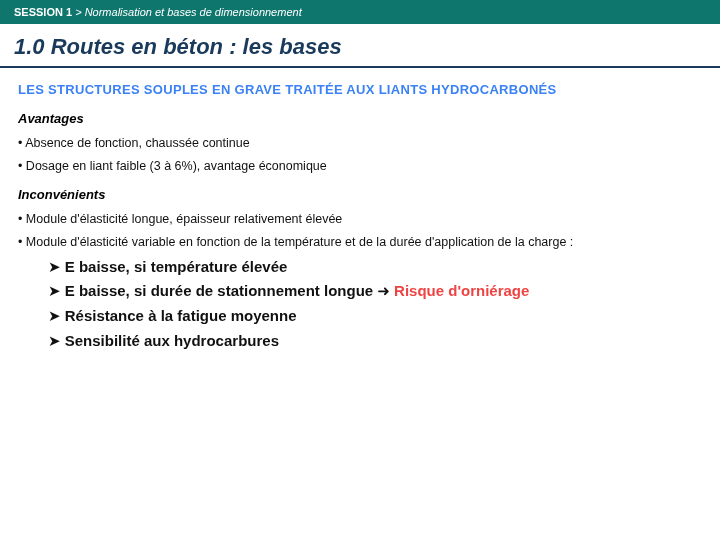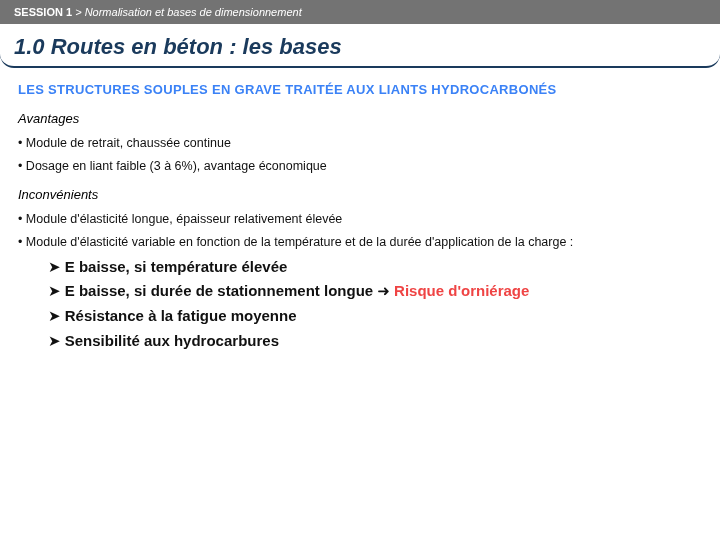--- a/index.html
+++ b/index.html
@@ -5,54 +5,53 @@
     * { margin: 0; padding: 0; box-sizing: border-box; }
     body {
       font-family: Arial, sans-serif;
       background: #ffffff;
       width: 720px;
       height: 540px;
       overflow: hidden;
       font-size: 13px;
     }
     #header-bar {
-      background: #737373;
+      background: #0f766e;
       color: #ffffff;
       padding: 6px 14px;
       font-size: 11px;
       font-style: italic;
     }
     #header-bar span.session {
       font-weight: bold;
       font-style: normal;
     }
     #page-title-section {
       padding: 10px 14px 6px 14px;
       border-bottom: 2px solid #1a3a5c;
-      border-radius: 14px;
     }
     #page-title-section h1 {
       font-size: 22px;
       font-weight: bold;
       color: #1a3a5c;
       font-style: italic;
     }
     #main-content {
       padding: 14px 18px;
     }
     #section-title {
       font-size: 13px;
       font-weight: bold;
       color: #3b82f6;
       margin-bottom: 14px;
       letter-spacing: 0.3px;
     }
     .subsection-title {
       font-size: 13px;
-      font-weight: normal;
+      font-weight: bold;
       font-style: italic;
       color: #000;
       margin-bottom: 8px;
     }
     .bullet-list {
       list-style: none;
       margin-left: 0;
       margin-bottom: 12px;
     }
     .bullet-list li {
@@ -107,21 +106,21 @@
   <h1>1.0 Routes en béton : les bases</h1>
 </div>
 
 <div id="main-content">
 
   <div id="section-title">LES STRUCTURES SOUPLES EN GRAVE TRAITÉE AUX LIANTS HYDROCARBONÉS</div>
 
   <div class="avantages-section">
     <div class="subsection-title">Avantages</div>
     <ul class="bullet-list">
-      <li>Module de retrait, chaussée continue</li>
+      <li>Absence de fonction, chaussée continue</li>
       <li>Dosage en liant faible (3 à 6%), avantage économique</li>
     </ul>
   </div>
 
   <div class="inconvenients-section">
     <div class="subsection-title">Inconvénients</div>
     <ul class="bullet-list">
       <li>Module d'élasticité longue, épaisseur relativement élevée</li>
       <li>
         <span>Module d'élasticité variable en fonction de la température et de la durée d'application de la charge :</span>

